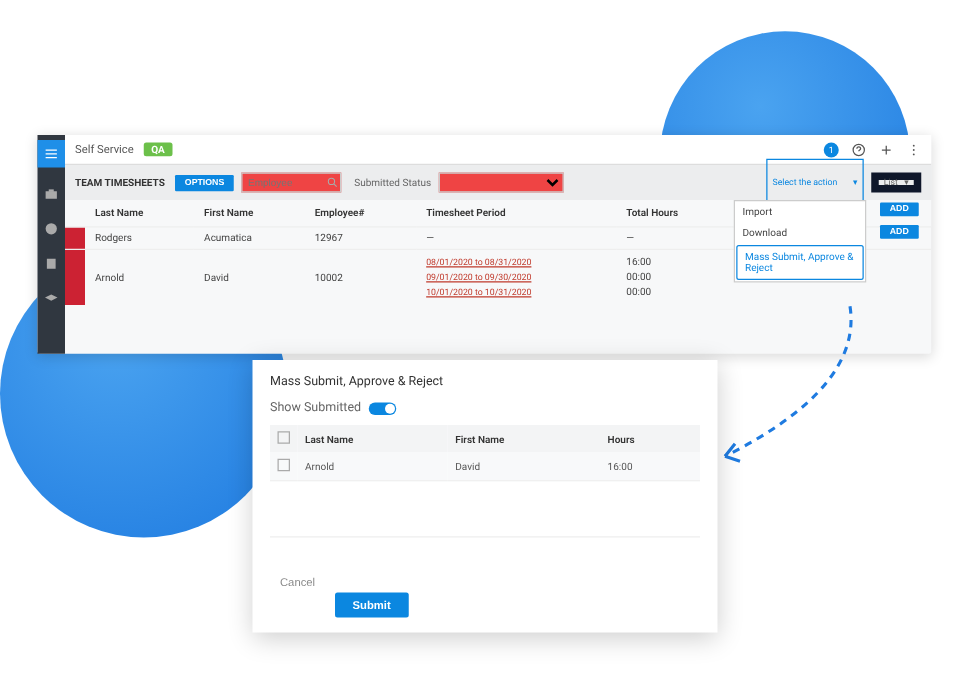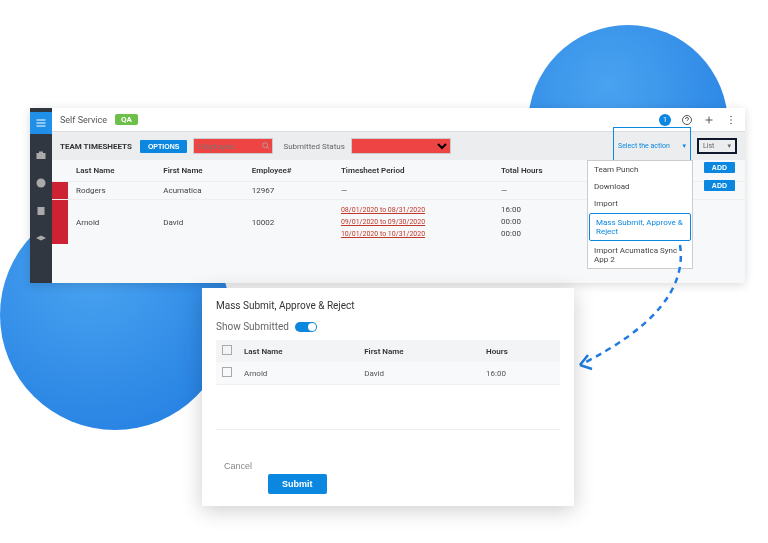--- a/index.html
+++ b/index.html
@@ -25,21 +25,21 @@
 
 .filter-row { height:28px; background:#ecedee; display:flex; align-items:center; padding:0 8px; gap:6px; font-size:8px; color:#666; }
 .section-title { font-weight:700; font-size:8px; color:#333; margin-right:2px; }
 .btn-options { background:#0b87e0; color:#fff; font-size:7px; padding:3px 8px; border:none; border-radius:1px; font-weight:600; }
 .filter-input { background:#ef4444; border:1px solid #ccc; font-size:8px; padding:2px 4px; height:16px; }
 .filter-input.emp { width:80px; }
 .filter-select { width:100px; }
 .search-ic { width:10px; height:10px; color:#aaa; margin-left:-18px; margin-right:6px; }
 .action-dd { border:1px solid #0b87e0; color:#0b87e0; font-size:7px; padding:18px 4px; height:16px; display:flex; align-items:center; gap:4px; width:78px; position:relative; }
 .chev { margin-left:auto; }
-.list-dd { border:2px solid #0f172a; font-size:7px; padding:2px 4px; height:16px; display:flex; align-items:center; width:40px; }
+.list-dd { border:6px solid #0f172a; font-size:7px; padding:2px 4px; height:16px; display:flex; align-items:center; width:40px; }
 
 .table-area { flex:1; position:relative; overflow:hidden; }
 table.main-tbl { width:100%; border-collapse:collapse; font-size:8px; }
 .main-tbl th { text-align:left; font-weight:600; color:#333; padding:6px 8px; background:#f7f8f9; }
 .main-tbl td { padding:4px 8px; color:#444; border-top:1px solid #eee; }
 .row-marker { width:3px; background:#c23; padding:0!important; }
 .period-link { color:#c0392b; text-decoration:underline; font-size:7px; display:block; line-height:12px; }
 .btn-add { background:#0b87e0; color:#fff; font-size:7px; font-weight:700; border:none; padding:2px 8px; border-radius:1px; }
 
 .dropdown-panel { position:absolute; top:0; right:52px; width:106px; background:#fff; border:1px solid #ccc; z-index:3; font-size:8px; }
@@ -181,25 +181,23 @@
               <span style="display:block;line-height:12px">16:00</span>
               <span style="display:block;line-height:12px">00:00</span>
               <span style="display:block;line-height:12px">00:00</span>
             </td>
             <td></td>
           </tr>
         </tbody>
       </table>
 
       <div class="dropdown-panel">
-        <div class="dd-item">Team Punch</div>
+        <div class="dd-item">Import</div>
         <div class="dd-item">Download</div>
-        <div class="dd-item">Import</div>
         <div class="dd-item active">Mass Submit, Approve &amp; Reject</div>
-        <div class="dd-item">Import Acumatica Sync App 2</div>
       </div>
 
       <button class="btn-add add1">ADD</button>
       <button class="btn-add add2">ADD</button>
     </div>
   </div>
 </div>
 
 <svg class="arrow-path" style="top:230px;left:570px" width="130" height="150">
   <path d="M110 15 Q120 80 10 135" fill="none" stroke="#1f7be0" stroke-width="2.5" stroke-dasharray="6 5"></path>

